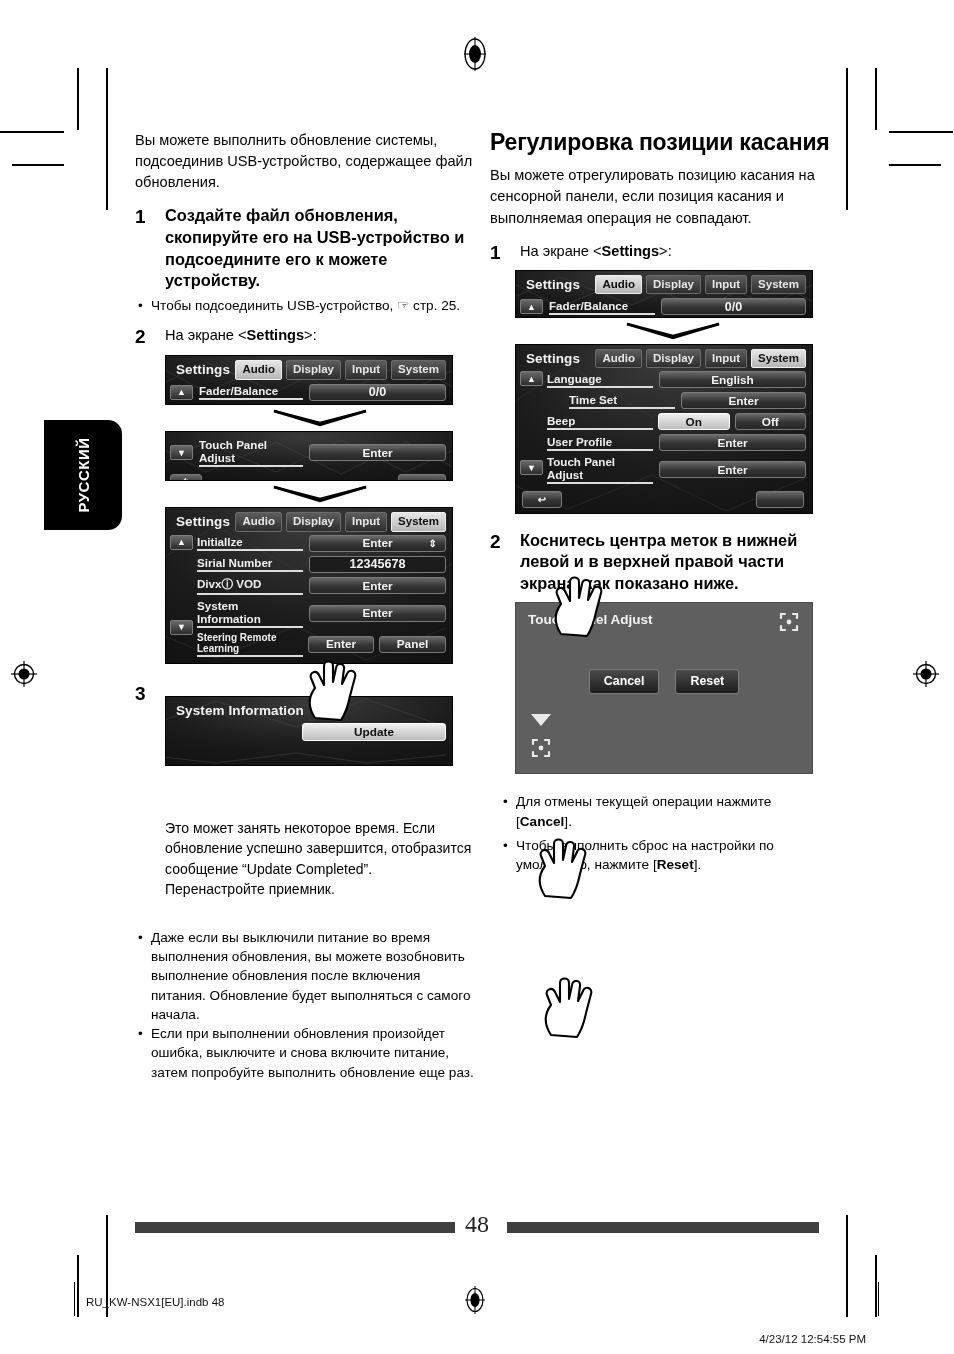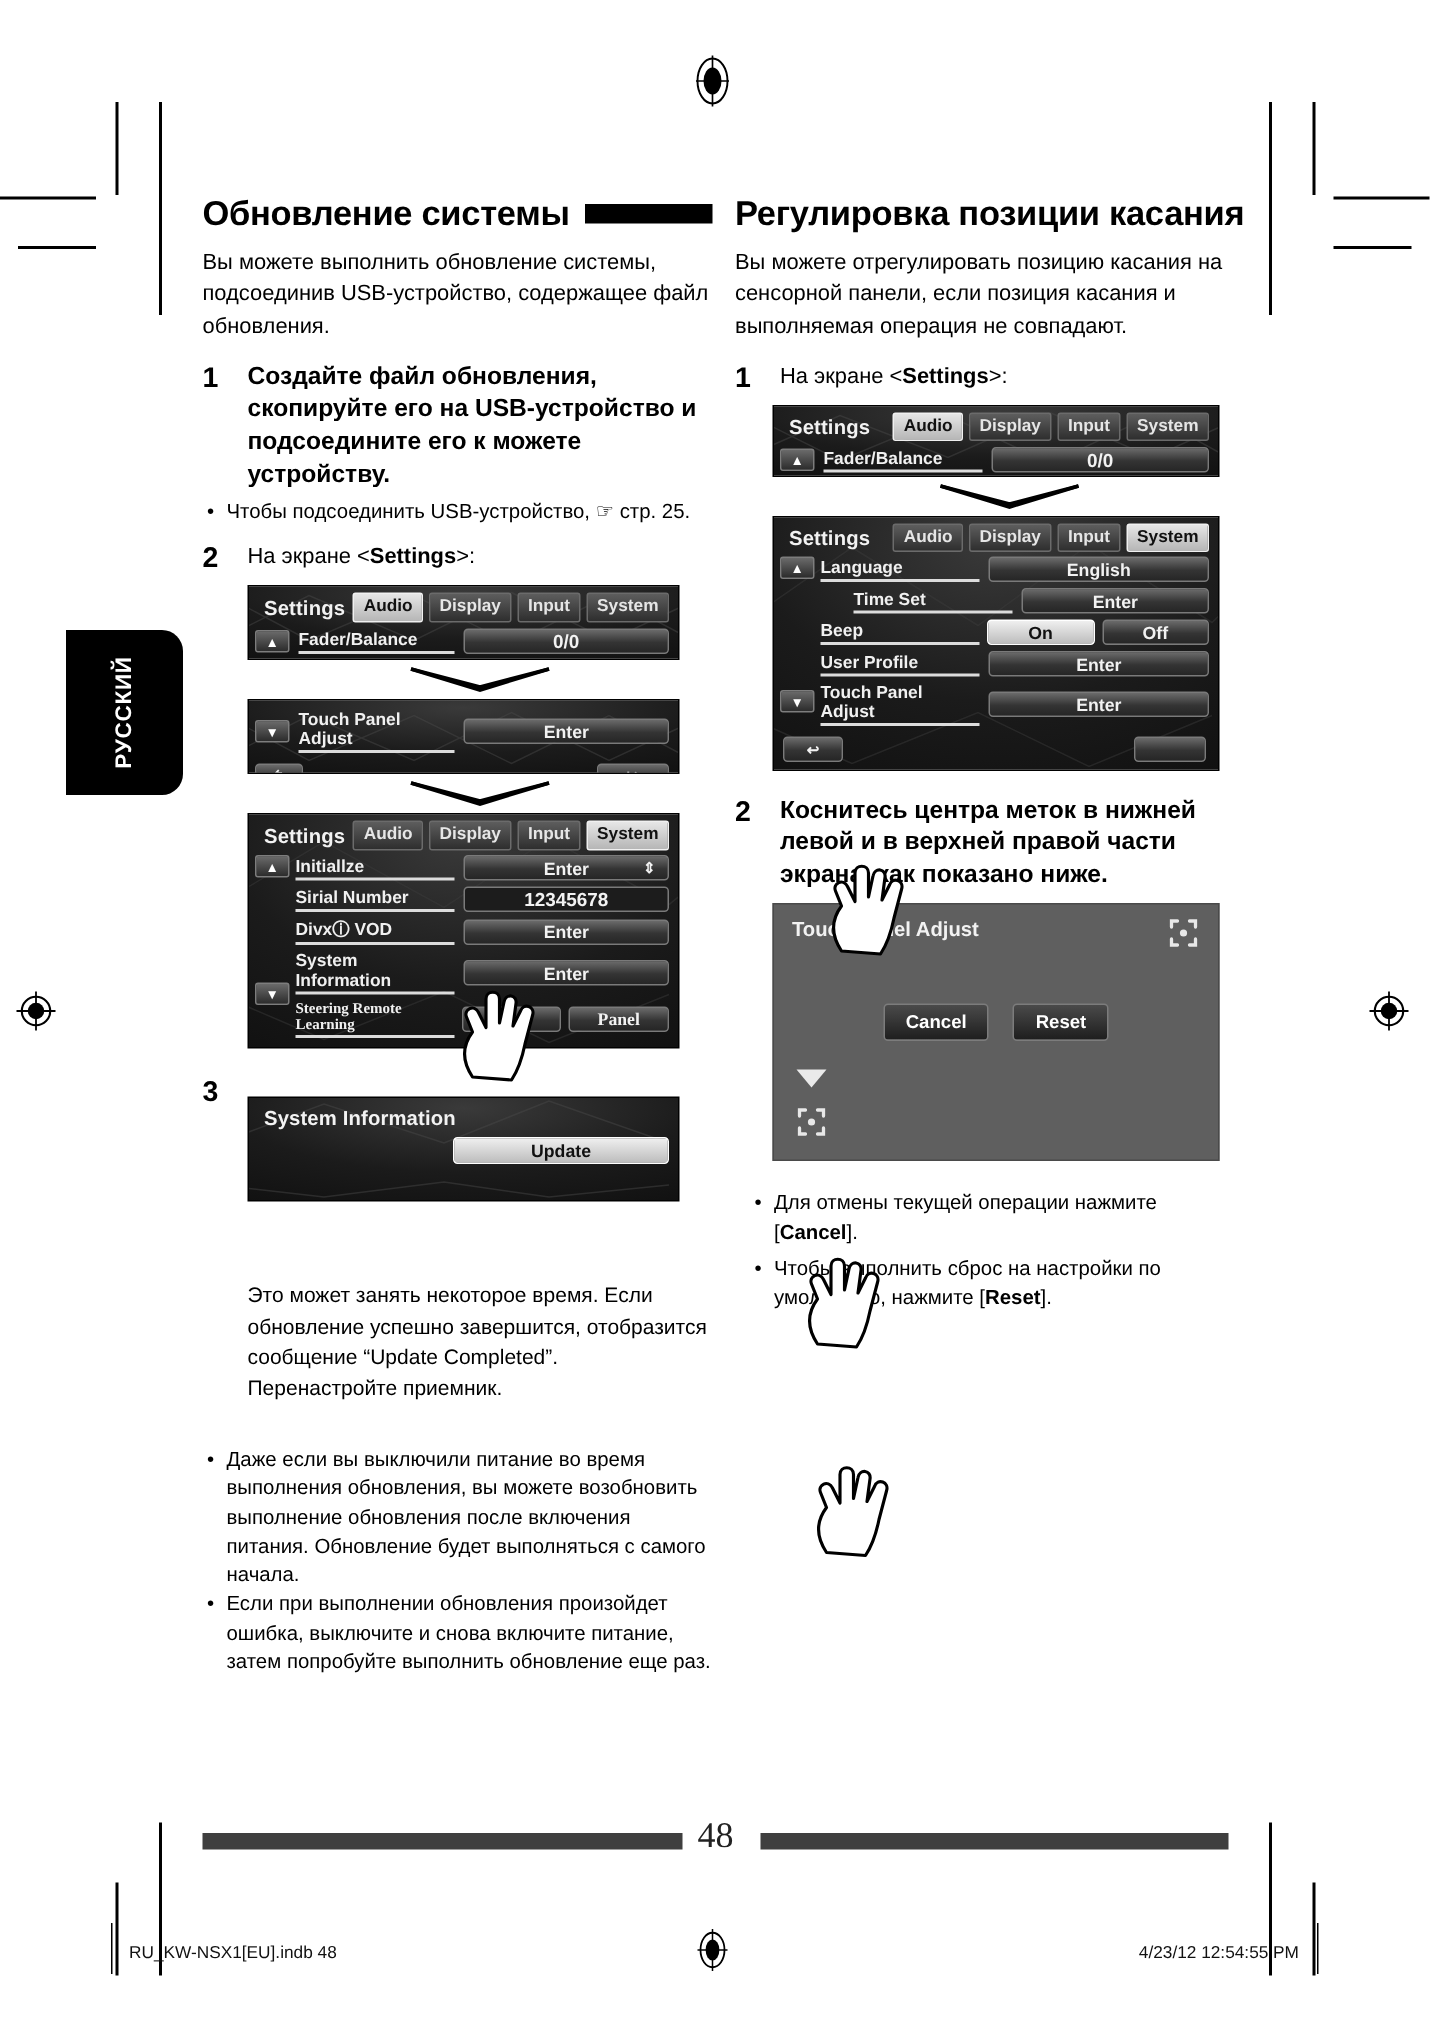--- a/index.html
+++ b/index.html
@@ -113,21 +113,21 @@
 
   
   #page-rule{position:absolute;left:135px;top:1222px;width:684px;height:11px;}
   #page-rule .seg{position:absolute;top:0;height:11px;background:#3f3f3f;}
   #page-num{
     position:absolute;top:1211px;left:0;width:954px;text-align:center;
     font-family:"Liberation Serif", serif;font-size:24px;color:#222;
   }
   .foot{position:absolute;top:1296px;font-size:11.5px;font-family:"Liberation Sans",sans-serif;color:#111;}
   #foot-left{left:86px;}
-  #foot-right{right:88px;}
+  #foot-right{right:88px;margin-top:37px;}
 </style>
 </head>
 <body>
 
 <div class="page">
 
   <div class="mark" style="left:77px;top:68px;width:1.5px;height:62px;"></div>
   <div class="mark" style="left:106px;top:68px;width:1.5px;height:142px;"></div>
   <div class="mark" style="left:0px;top:131px;width:64px;height:1.5px;"></div>
   <div class="mark" style="left:12px;top:164px;width:52px;height:1.5px;"></div>
@@ -177,24 +177,20 @@
       <line x1="2" y1="15" x2="22" y2="15" stroke="#000" stroke-width="1"></line>
     </svg>
   </div>
 
   <div id="lang-tab">
     <span class="txt">РУССКИЙ</span>
   </div>
 
   <div class="col" id="col-left">
 
-    <h1 class="sec-title" id="title-left">
-      <span>Обновление системы</span>
-      <span class="bar"></span>
-    </h1>
 
     <p class="lead">Вы можете выполнить обновление системы, подсоединив USB-устройство, содержащее файл обновления.</p>
 
     <div class="step bold">
       <div class="num">1</div>
       <div class="body">Создайте файл обновления, скопируйте его на USB-устройство и подсоедините его к можете устройству.</div>
     </div>
     <ul class="bul ind-indent">
       <li>Чтобы подсоединить USB-устройство, ☞ стр. 25.</li>
     </ul>
@@ -315,21 +311,21 @@
                 <span class="btn val" style="flex:1;height:15px;background:#1c1c1c;">12345678</span>
               </div>
               <div style="display:flex;align-items:center;gap:6px;margin-bottom:4px;">
                 <span class="rowlbl" style="width:106px;">Divxⓘ VOD</span>
                 <span class="btn" style="flex:1;height:15px;">Enter</span>
               </div>
               <div style="display:flex;align-items:center;gap:6px;margin-bottom:4px;">
                 <span class="rowlbl" style="width:106px;">System Information</span>
                 <span class="btn" style="flex:1;height:15px;">Enter</span>
               </div>
-              <div style="display:flex;align-items:center;gap:5px;font-family:Liberation Serif, serif;">
+              <div style="display:flex;align-items:center;gap:5px;">
                 <span class="rowlbl" style="width:106px;font-size:10px;">Steering Remote Learning</span>
                 <span class="btn" style="width:64px;height:15px;">Enter</span>
                 <span class="btn" style="flex:1;height:15px;">Panel</span>
               </div>
             </div>
           </div>
         </div>
       </div>
 
       <div class="hand" style="left:400px;top:706px;">

